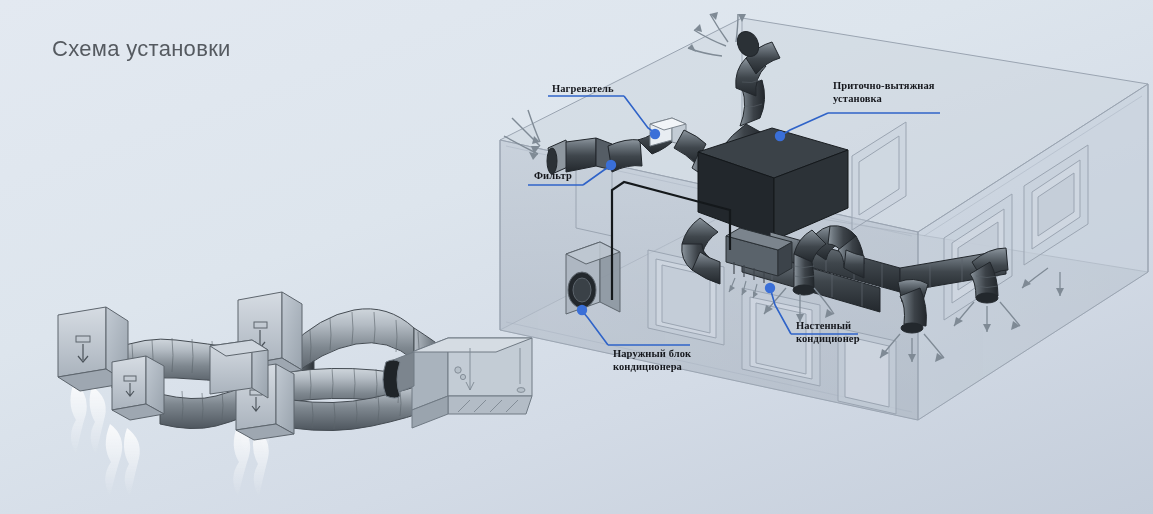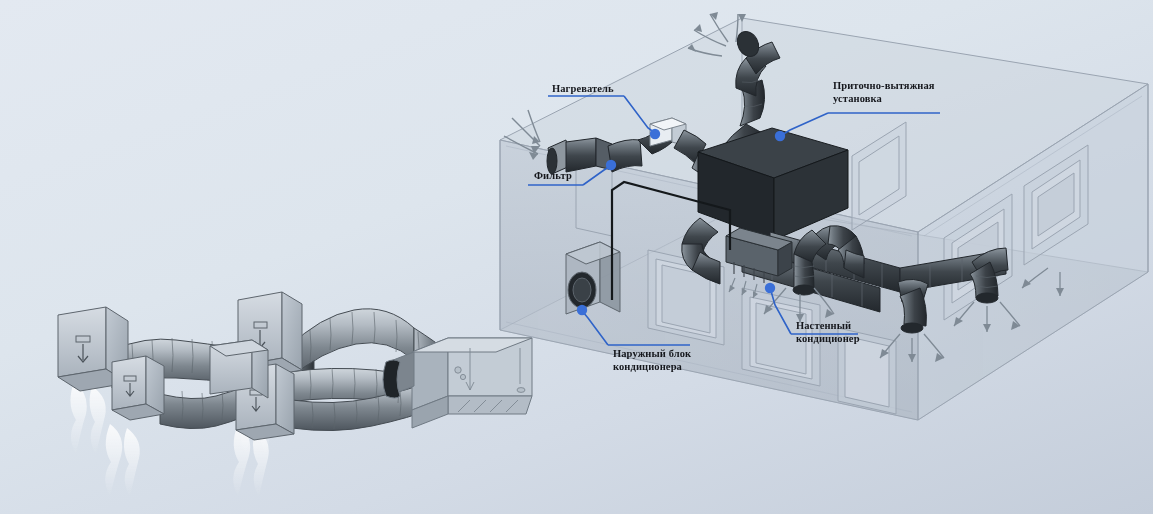--- a/index.html
+++ b/index.html
@@ -24,20 +24,21 @@
     font-family:"Liberation Serif",serif;
     font-weight:bold;font-size:10.5px;fill:#15171c;
     letter-spacing:.1px;
   }
 </style>
 </head>
 <body>
 
 <div id="stage">
 
+  <div id="page-title">Схема установки</div>
 
   <svg class="svg-layer" viewBox="0 0 1153 514">
     <defs>
       <linearGradient id="flexDuct" x1="0" y1="0" x2="0" y2="1">
         <stop offset="0%" stop-color="#cfd6dc"></stop>
         <stop offset="22%" stop-color="#b4bcc4"></stop>
         <stop offset="55%" stop-color="#7e878f"></stop>
         <stop offset="100%" stop-color="#4e565e"></stop>
       </linearGradient>
       <linearGradient id="flexDuctDark" x1="0" y1="0" x2="1" y2="0">

